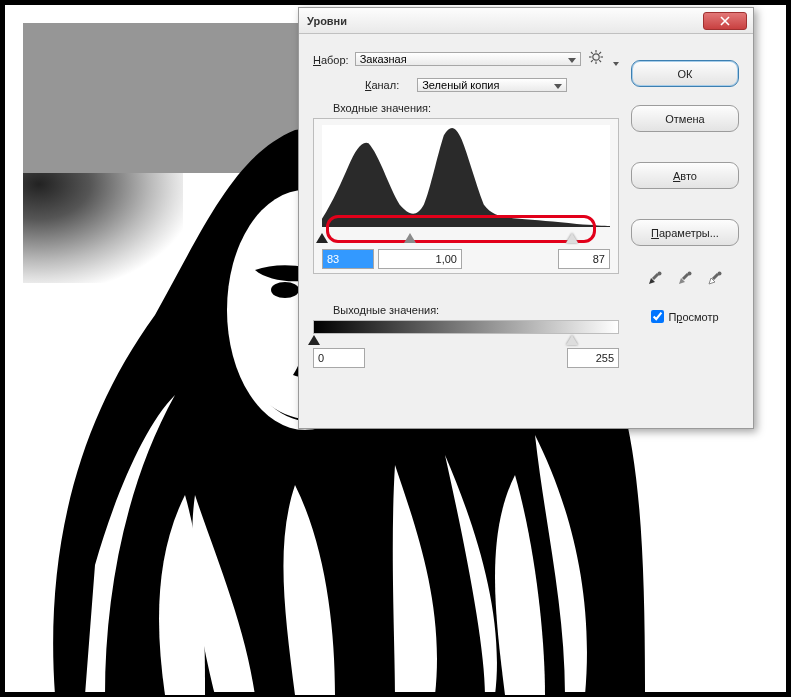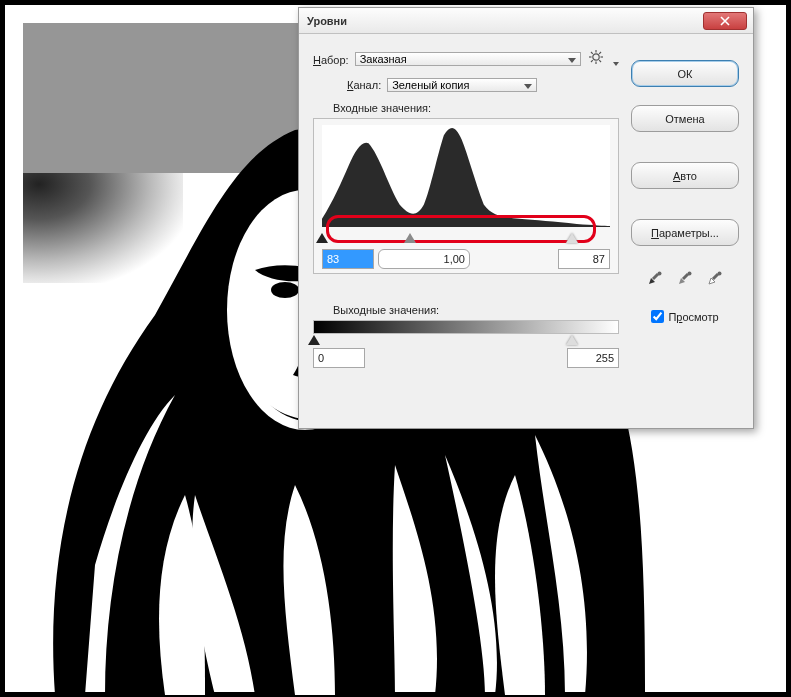--- a/index.html
+++ b/index.html
@@ -53,36 +53,36 @@
 .tri { position: absolute; width: 0; height: 0; border-left: 6px solid transparent;
   border-right: 6px solid transparent; border-bottom: 10px solid #555; bottom: 0; }
 .tri.black { border-bottom-color: #222; }
 .tri.white { border-bottom-color: #ddd; filter: drop-shadow(0 0 1px #888); }
 .tri.gray { border-bottom-color: #8a8a8a; }
 
 .vals { display: flex; gap: 4px; margin-top: 6px; }
 .numbox { width: 52px; height: 20px; border: 1px solid #a7a7a7; background: #fff;
   display: flex; align-items: center; padding: 0 4px; color: #222; }
 .numbox.sel { background: #3399ff; color: #fff; }
-.numbox.mid { width: 92px; justify-content: flex-end; border-radius: 6px; }
+.numbox.mid { width: 84px; justify-content: flex-end; }
 .numbox.r { margin-left: auto; justify-content: flex-end; }
 
 .outbox { margin-top: 30px; }
 .gradient { height: 14px; margin-top: 4px; background: linear-gradient(to right,#000,#fff);
   border: 1px solid #bdbdbd; position: relative; }
 .gradient .tri { bottom: -12px; }
 
 .eyedrops { display: flex; gap: 10px; margin-top: 14px; justify-content: center; }
 .eyedrop { width: 20px; height: 20px; display: flex; align-items: flex-end; justify-content: center; }
 .eyedrop svg { width: 16px; height: 16px; }
 
 .preview-row { display: flex; align-items: center; gap: 4px; margin-top: 18px; }
 .chk { width: 13px; height: 13px; }
 
-.channel-row { display: flex; align-items: center; gap: 6px; margin: 0 0 10px 34px; }
+.channel-row { display: flex; align-items: center; gap: 18px; margin: 0 0 10px 52px; }
 .channel-row .select { width: 150px; flex: none; }
 </style>
 </head>
 <body>
 
 <div class="canvas">
   <div class="gray-block"></div>
   <div class="shadow1"></div>
   <svg class="portrait" viewBox="0 0 620 570" preserveAspectRatio="xMidYMid slice">
     <path fill="#000" d="M250 5 C280 0 330 10 340 40 C390 30 420 80 440 140 C470 120 510 140 540 200 C590 260 600 380 600 560 L600 570 L540 570 C550 460 520 370 490 310 C500 400 520 480 520 570 L450 570 C460 490 430 400 400 330 C420 420 440 520 440 570 L390 570 C400 480 370 400 350 340 C345 420 350 520 350 570 L210 570 C200 500 170 430 150 370 C140 440 160 530 170 570 L60 570 C60 470 80 360 130 270 C100 300 70 370 50 440 L40 570 L10 570 C0 430 30 300 110 190 C160 100 190 30 250 5 Z"></path>

